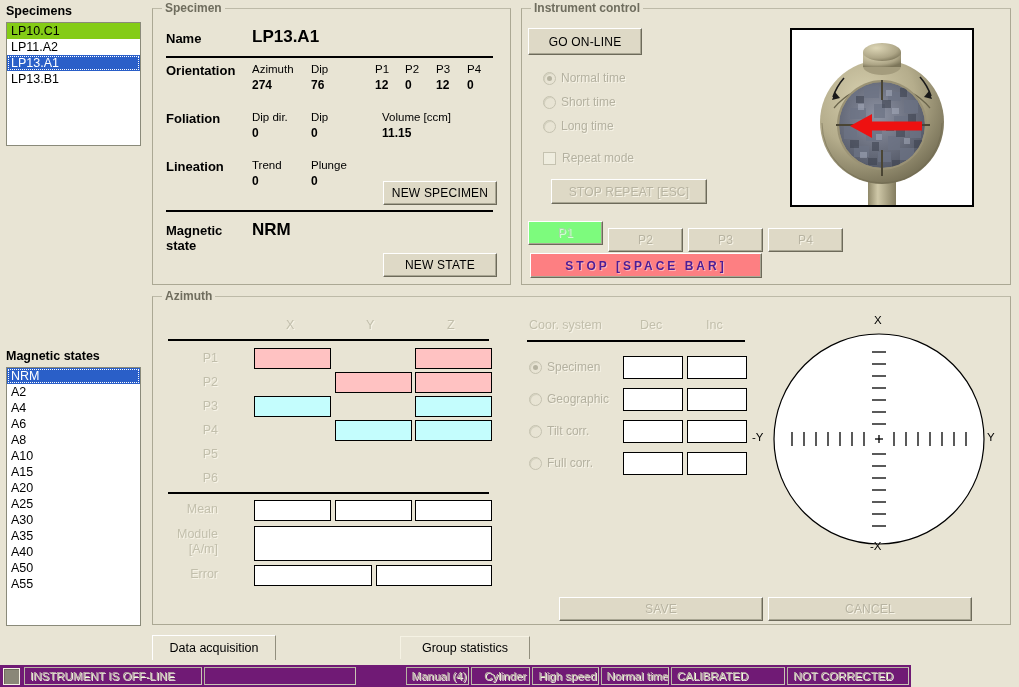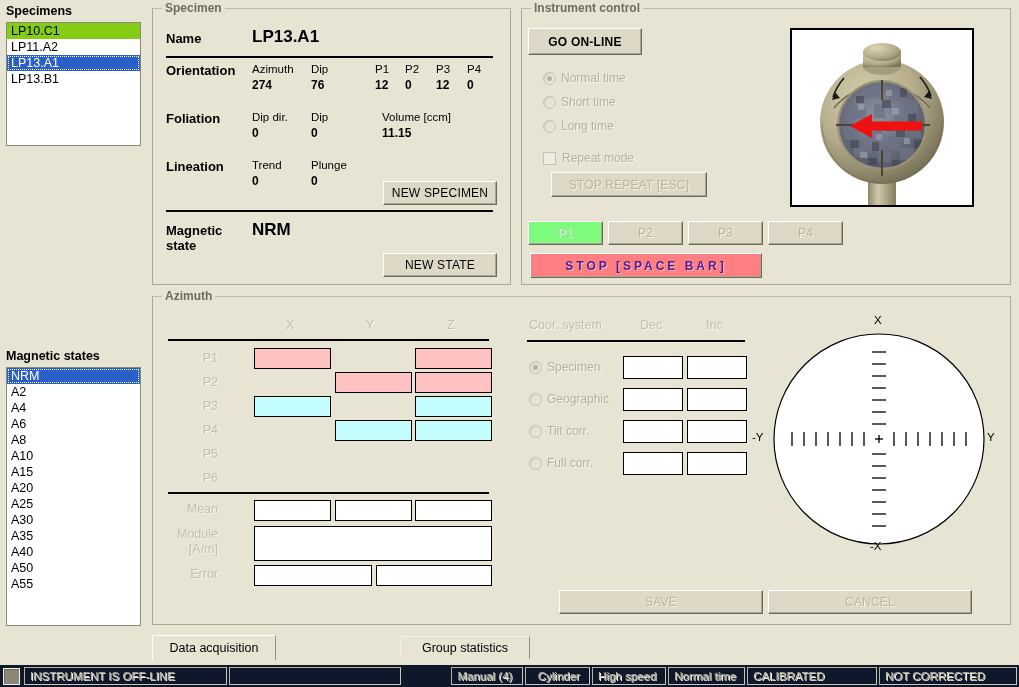--- a/index.html
+++ b/index.html
@@ -119,34 +119,35 @@
     display: flex;
     align-items: center;
     justify-content: center;
     white-space: nowrap;
     cursor: default;
     letter-spacing: 0.2px;
   }
   .btn.dis {
     color: #b8b4a2;
     text-shadow: 1px 1px 0 #f6f3e6;
+    margin-top: 7px;
   }
   .btn.green {
     background: #7dfb7d;
     color: #a8d8a8;
     text-shadow: 1px 1px 0 #d4ffd4;
   }
   .btn.red {
     background: #fd7f82;
     color: #4c1d95;
     text-shadow: 1px 1px 0 #ffb8bb;
     letter-spacing: 3px;
     font-weight: bold;
   }
-  .btn.strong { font-weight: bold; }
+  .btn.strong { font-weight: normal; }
 
   
   .radio-row, .check-row {
     position: absolute;
     display: flex;
     align-items: center;
     white-space: nowrap;
   }
   .radio-dot {
     width: 11px; height: 11px;
@@ -235,23 +236,23 @@
     background: #e8e4d4;
     border-top-color: #ffffff;
     border-left-color: #ffffff;
     z-index: 3;
   }
 
   
   .status {
     position: absolute;
     left: 0; bottom: 0;
-    width: 1019px;
+    width: 911px;
     height: 22px;
-    background: #0f172a;
+    background: #701a75;
     display: flex;
     align-items: center;
   }
   .status .seg {
     height: 18px;
     border: 1px solid #c9c6b4;
     border-top-color: #b6b3a1;
     border-left-color: #b6b3a1;
     margin-right: 2px;
     display: flex;

